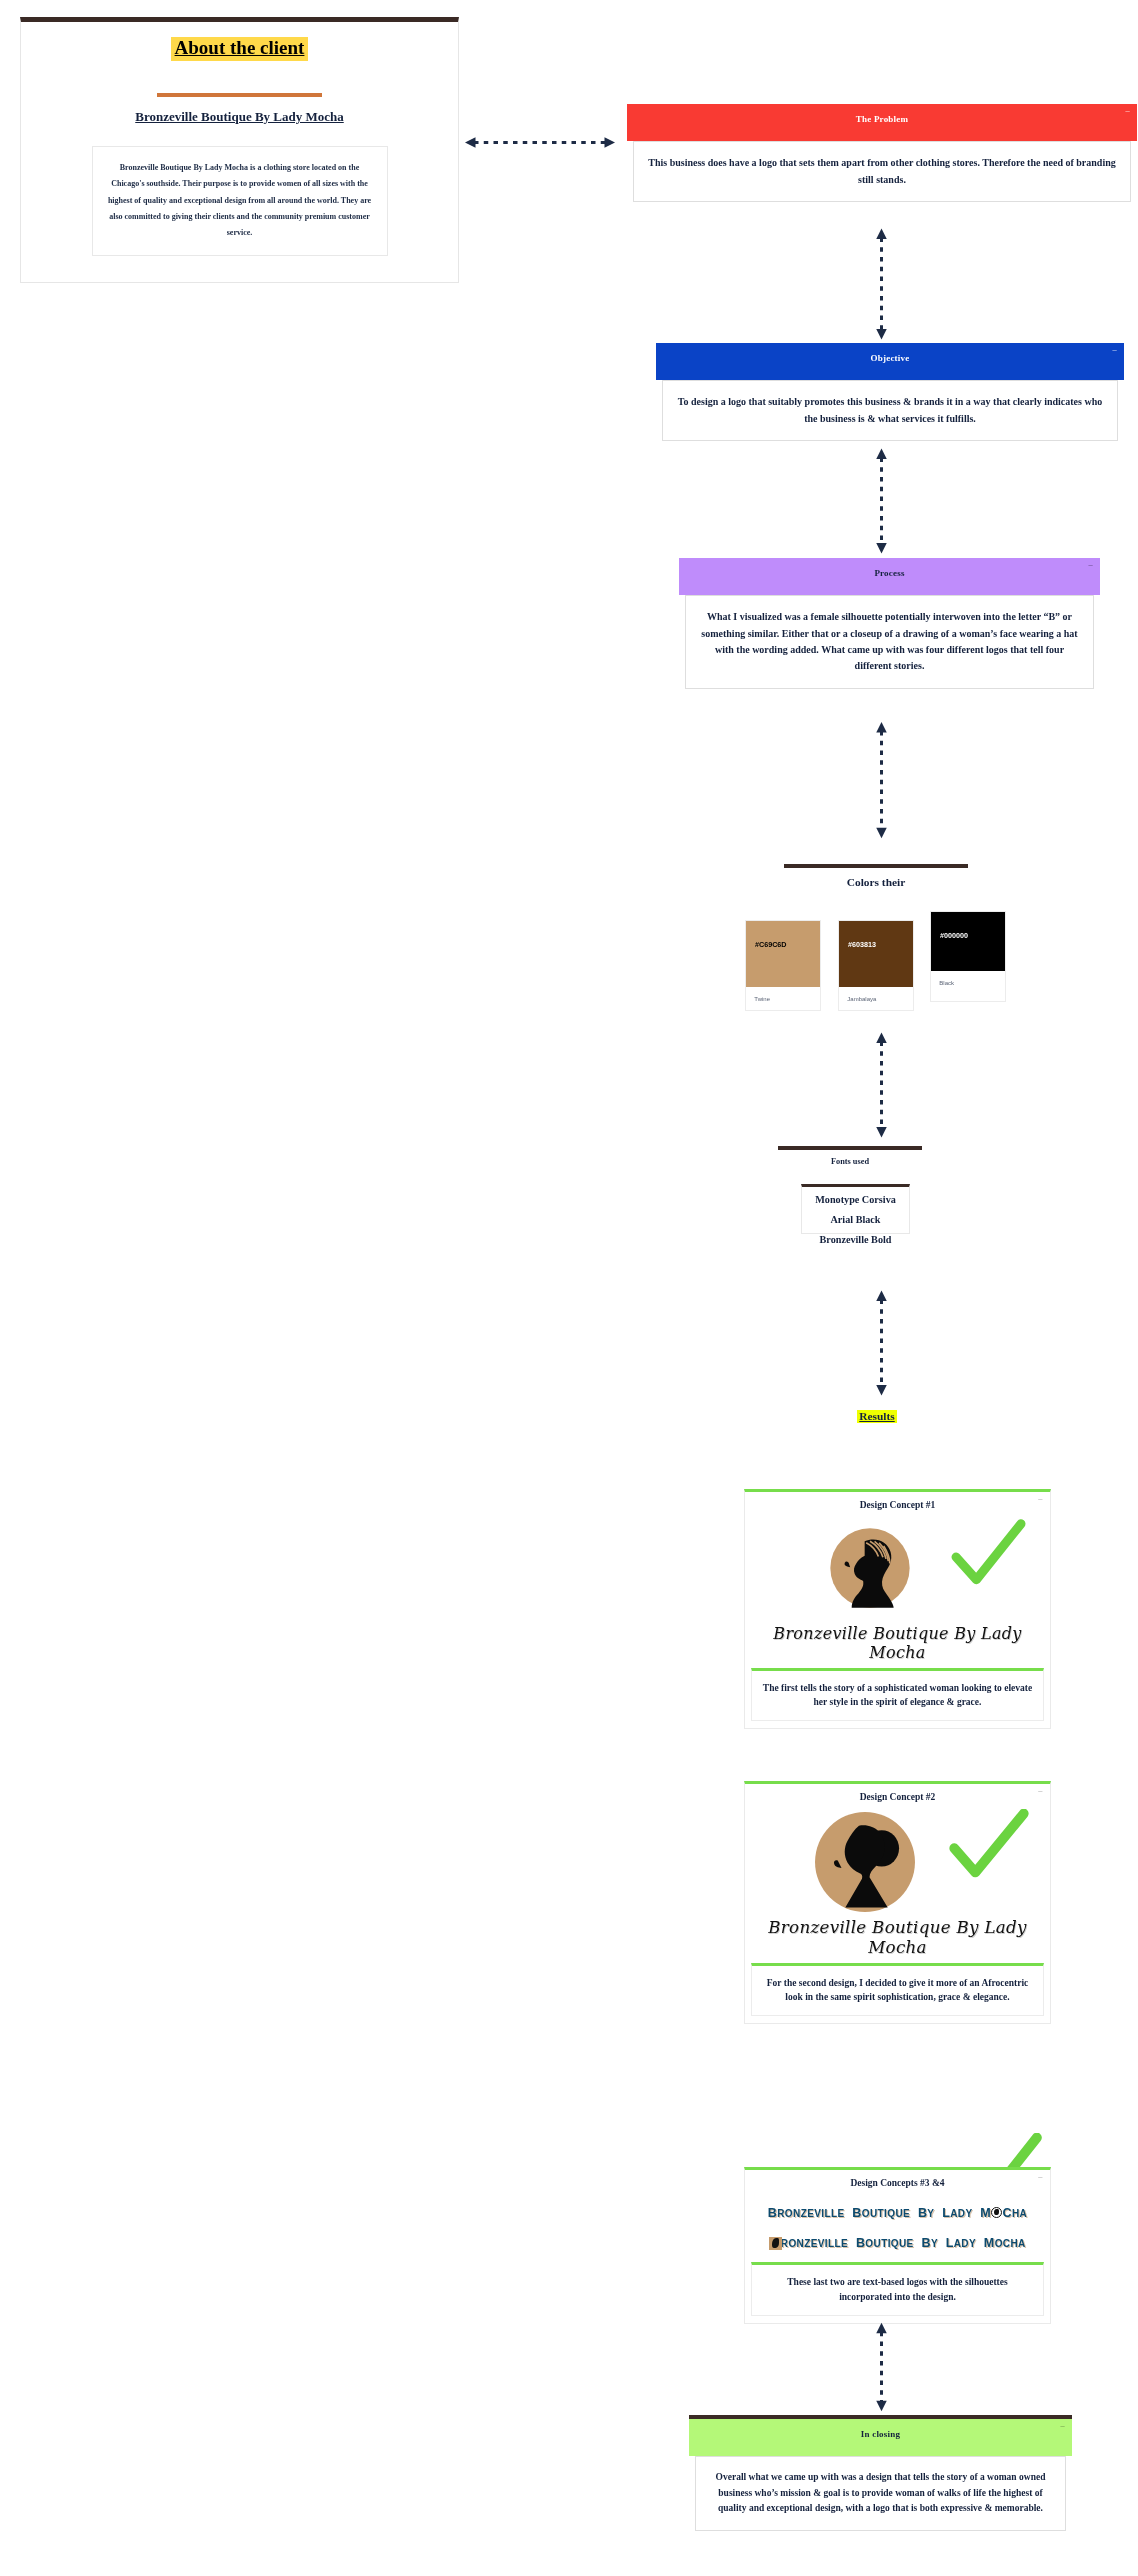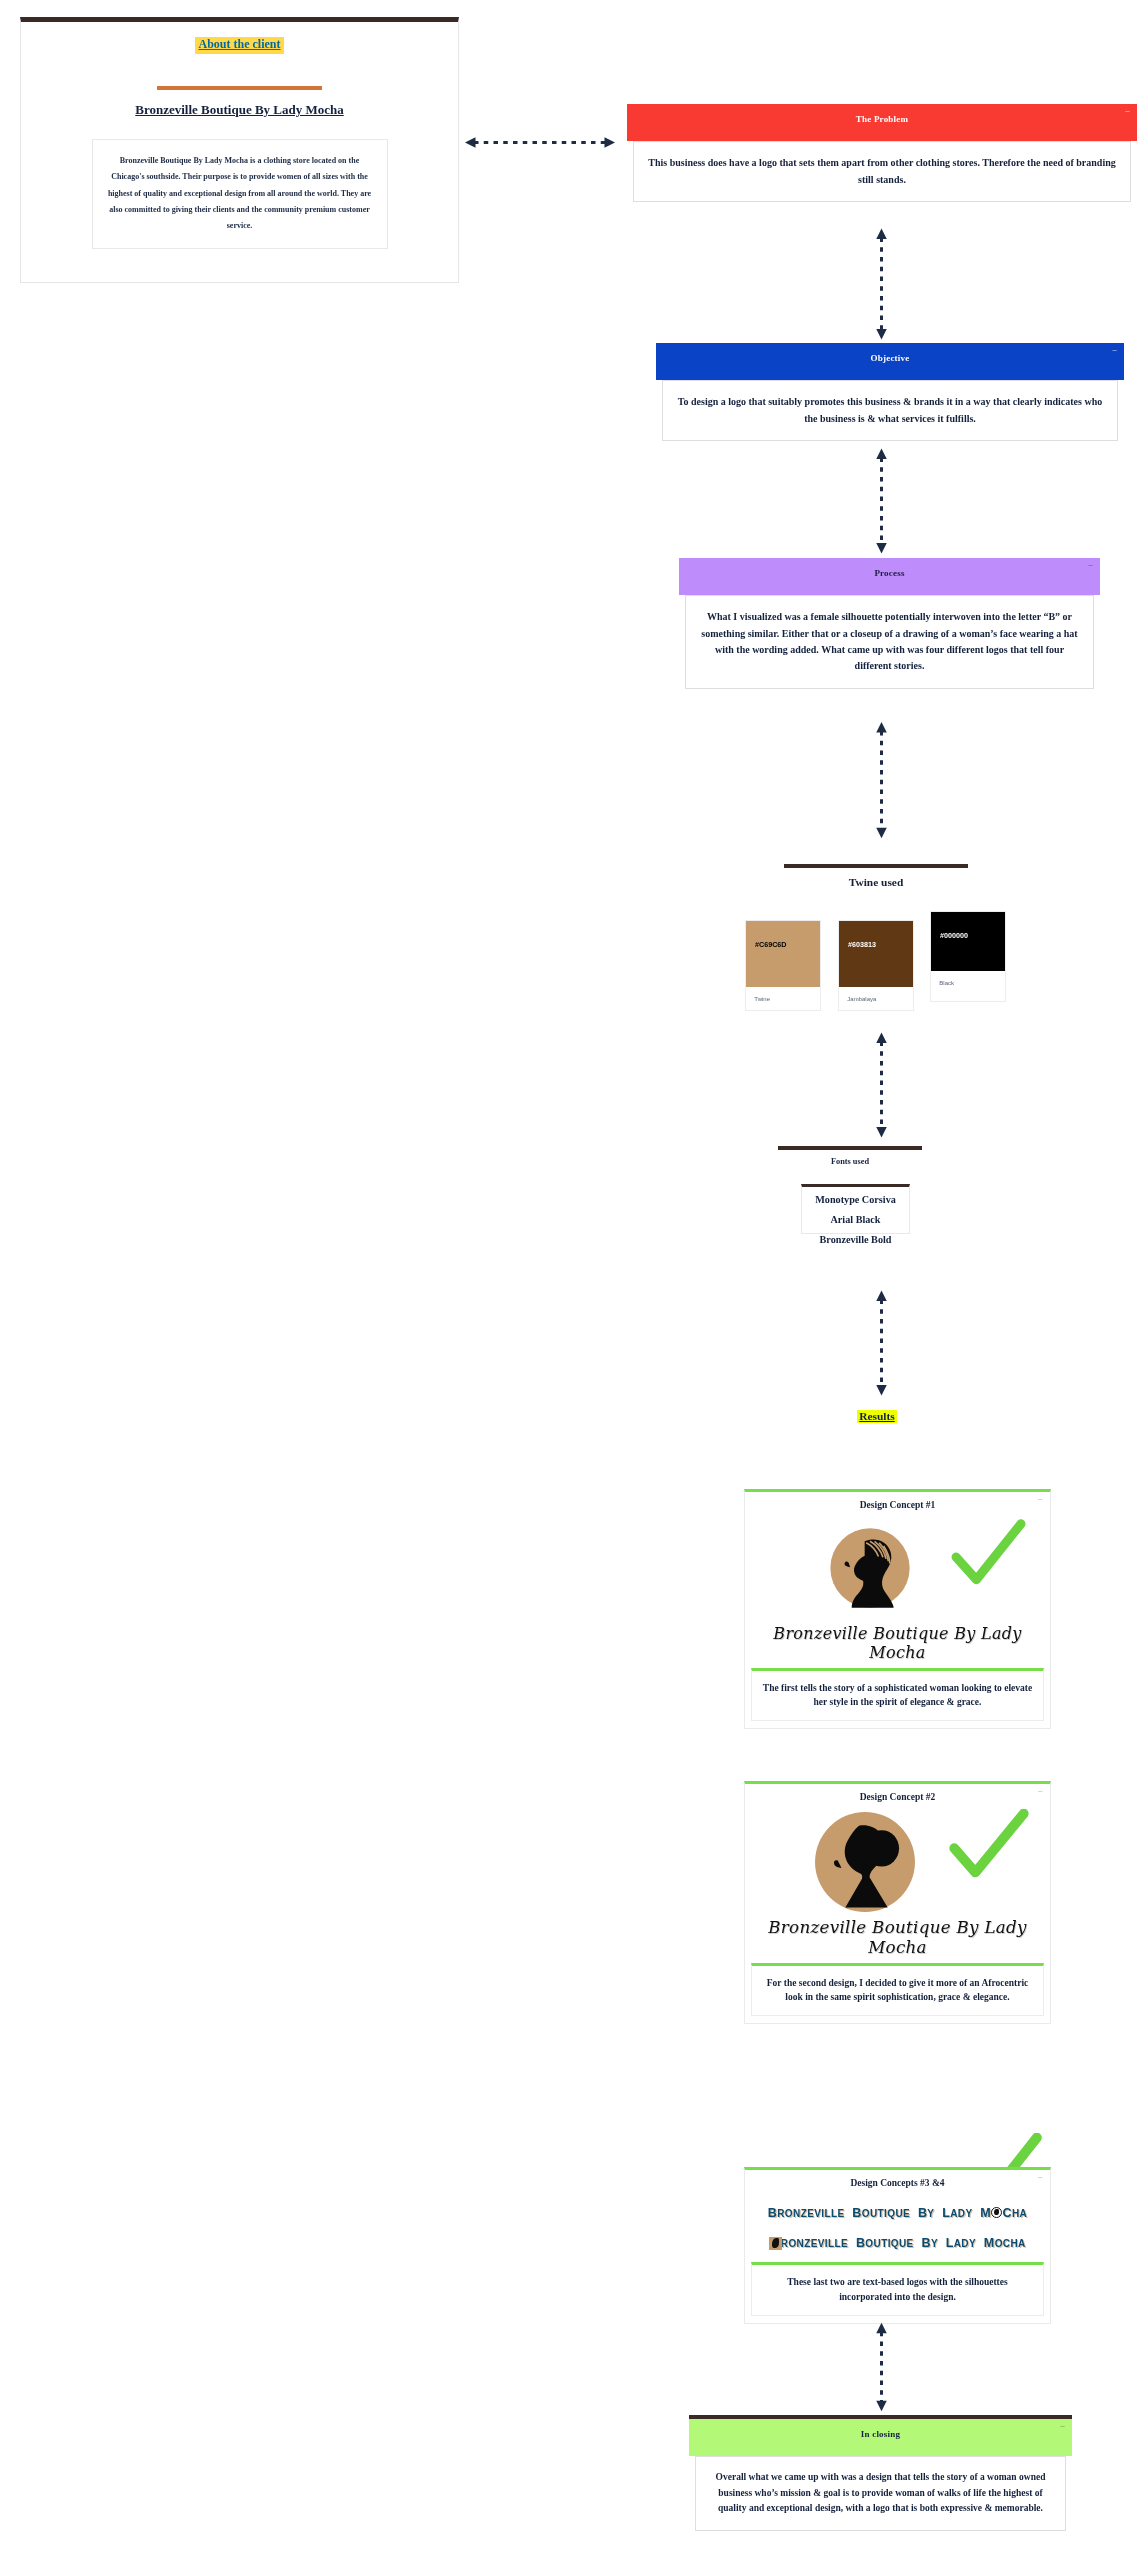--- a/index.html
+++ b/index.html
@@ -16,23 +16,23 @@
   #client-card {
     left: 20px; top: 16.7px; width: 439px; height: 266px;
     background: #fff;
     border: 0.8px solid #e6e6e6;
     border-top: 5.3px solid #3a2a25;
   }
   #client-title-wrap { text-align: center; margin-top: 15px; }
   #client-title {
     display: inline-block;
     background: #FFD94A;
-    color: #0369a1;
+    color: #000000;
     font-weight: bold;
-    font-size: 12px;
+    font-size: 19px;
     padding: 0.8px 3.8px 1.5px 3.8px;
     text-decoration: underline;
     font-family: "Liberation Serif", serif;
     text-align: center;
   }
   #client-rule {
     width: 165px; height: 3.8px; background: #D0763A;
     margin: 32px auto 0 auto;
   }
   #client-sub {
@@ -275,21 +275,21 @@
 
 <div class="vdash abs" style="left:874px; top:721px; width:15px; height:118px;">
   <svg width="15" height="118" viewBox="0 0 20 155">
     <line x1="10" y1="12" x2="10" y2="143" stroke="#1d2b45" stroke-width="4" stroke-dasharray="6,7"></line>
     <polygon points="10,0 3,14 17,14" fill="#1d2b45"></polygon>
     <polygon points="10,155 3,141 17,141" fill="#1d2b45"></polygon>
   </svg>
 </div>
 
 <div class="abs" id="colors-rule"></div>
-<div class="abs" id="colors-title">Twine used</div>
+<div class="abs" id="colors-title">Colors their</div>
 
 <div class="abs" id="swatch-row">
   <div class="swatch" id="sw0">
     <div class="chip" style="background:#C69C6D;">
       <span class="hex" style="color:#000000;">#C69C6D</span>
     </div>
     <div class="nm">Twine</div>
   </div>
   <div class="swatch" id="sw1">
     <div class="chip" style="background:#603813;">

